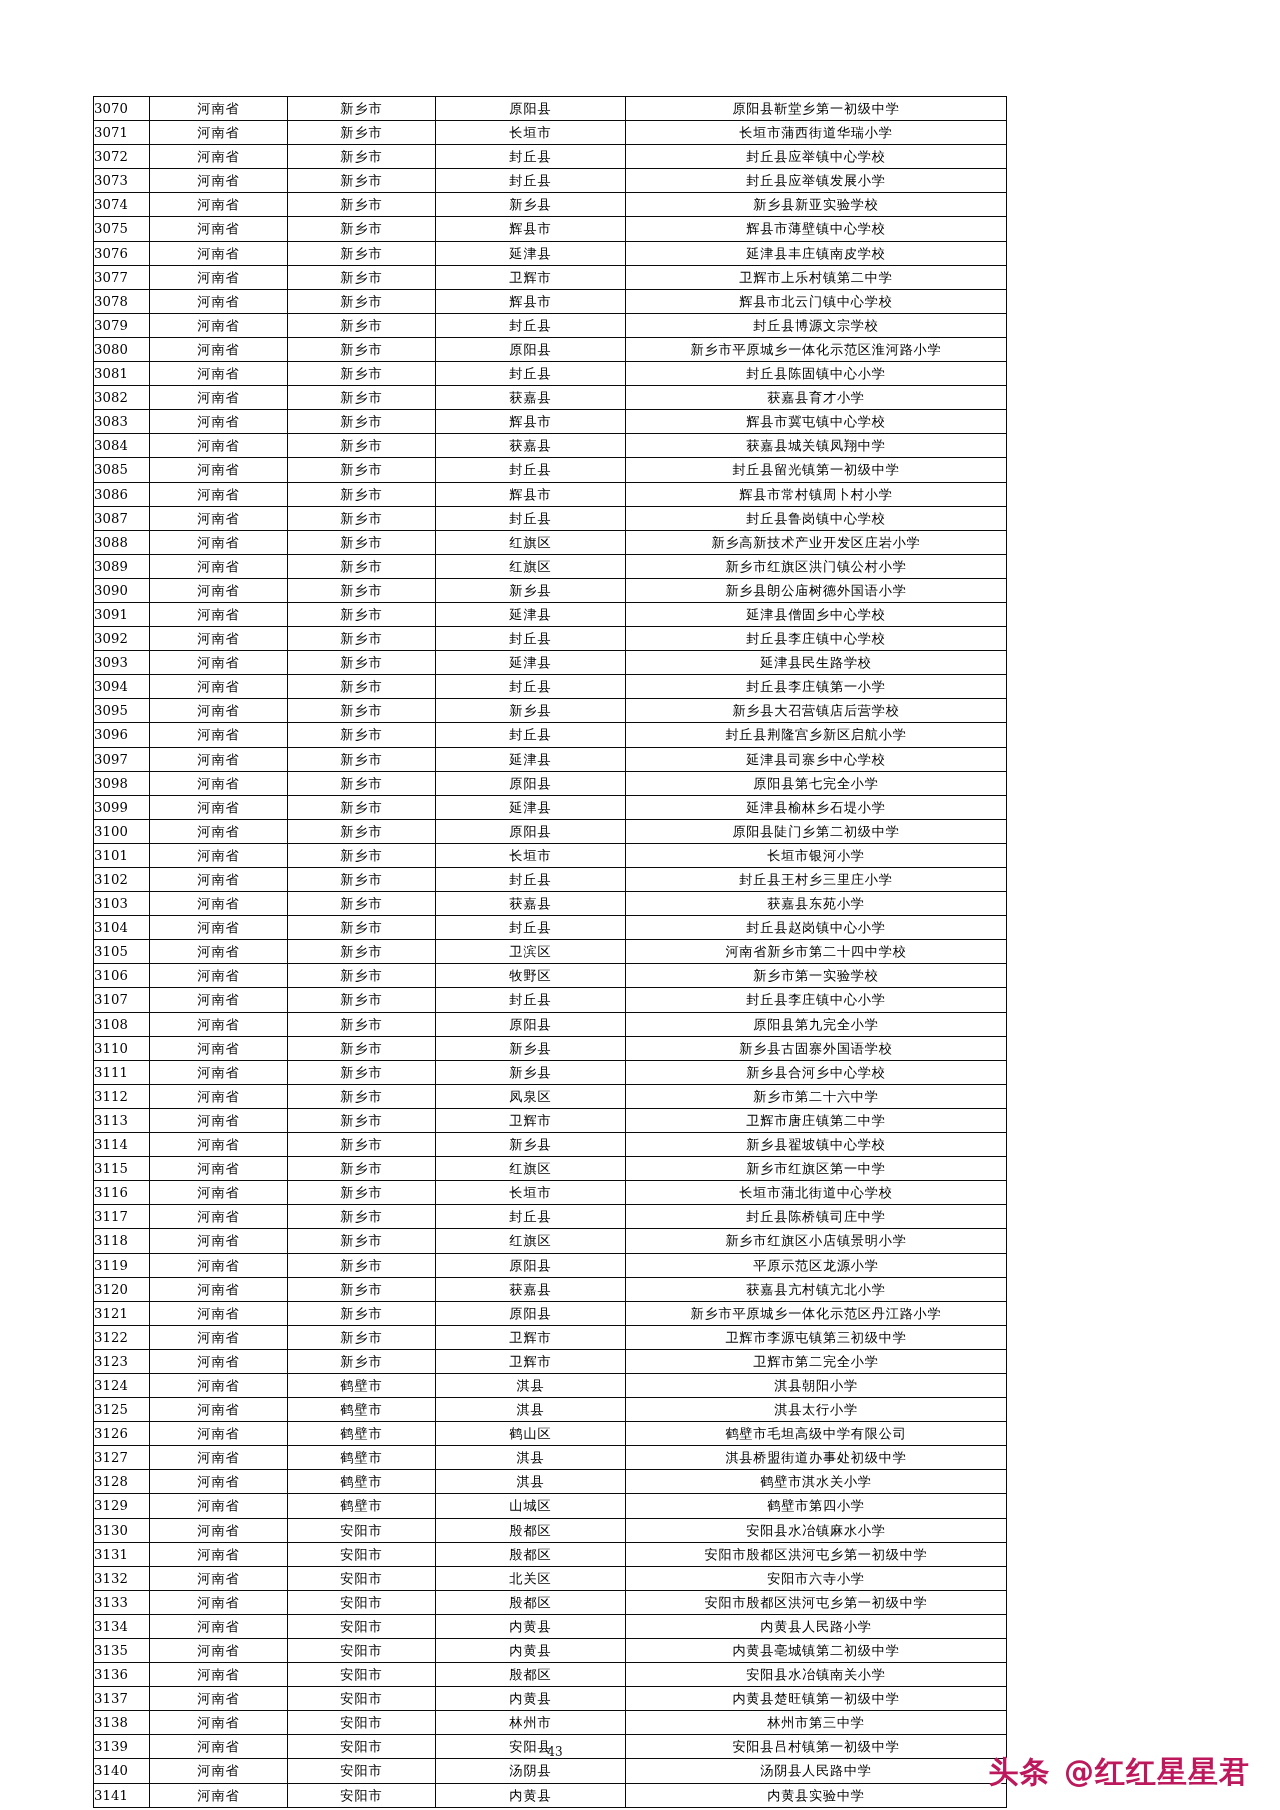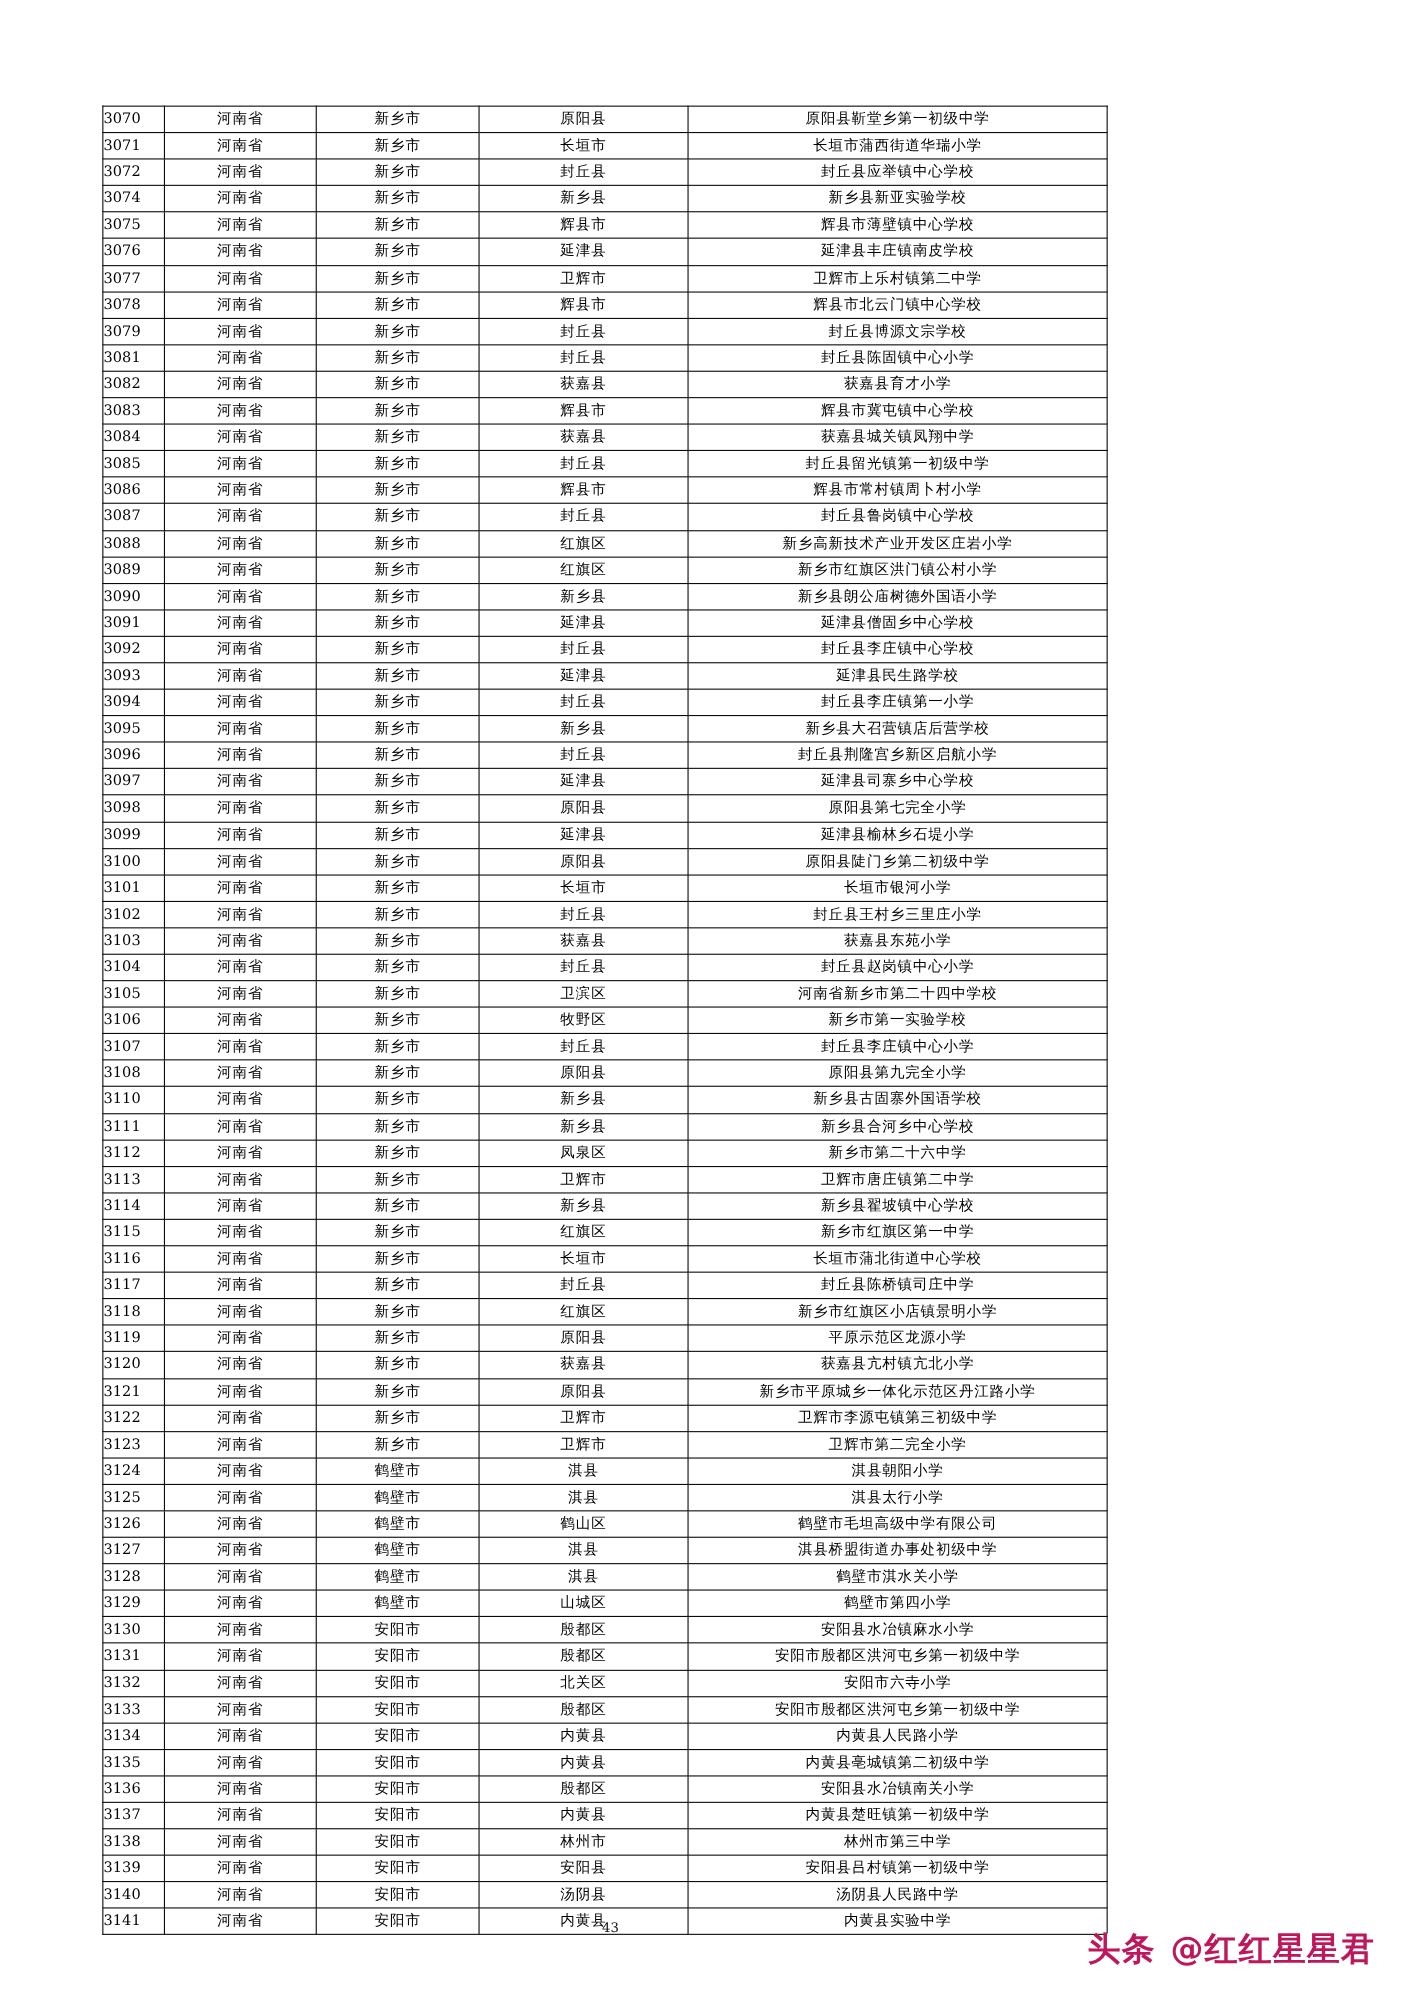--- a/index.html
+++ b/index.html
@@ -128,20 +128,27 @@
             <td class="school">长垣市蒲西街道华瑞小学</td>
           </tr>
           <tr>
             <td class="idx">3072</td>
             <td class="prov">河南省</td>
             <td class="city">新乡市</td>
             <td class="cnty">封丘县</td>
             <td class="school">封丘县应举镇中心学校</td>
           </tr>
           <tr>
+            <td class="idx">3073</td>
+            <td class="prov">河南省</td>
+            <td class="city">新乡市</td>
+            <td class="cnty">封丘县</td>
+            <td class="school">封丘县应举镇发展小学</td>
+          </tr>
+          <tr>
             <td class="idx">3074</td>
             <td class="prov">河南省</td>
             <td class="city">新乡市</td>
             <td class="cnty">新乡县</td>
             <td class="school">新乡县新亚实验学校</td>
           </tr>
           <tr>
             <td class="idx">3075</td>
             <td class="prov">河南省</td>
             <td class="city">新乡市</td>
@@ -168,20 +175,27 @@
             <td class="city">新乡市</td>
             <td class="cnty">辉县市</td>
             <td class="school">辉县市北云门镇中心学校</td>
           </tr>
           <tr>
             <td class="idx">3079</td>
             <td class="prov">河南省</td>
             <td class="city">新乡市</td>
             <td class="cnty">封丘县</td>
             <td class="school">封丘县博源文宗学校</td>
+          </tr>
+          <tr>
+            <td class="idx">3080</td>
+            <td class="prov">河南省</td>
+            <td class="city">新乡市</td>
+            <td class="cnty">原阳县</td>
+            <td class="school">新乡市平原城乡一体化示范区淮河路小学</td>
           </tr>
           <tr>
             <td class="idx">3081</td>
             <td class="prov">河南省</td>
             <td class="city">新乡市</td>
             <td class="cnty">封丘县</td>
             <td class="school">封丘县陈固镇中心小学</td>
           </tr>
           <tr>
             <td class="idx">3082</td>

